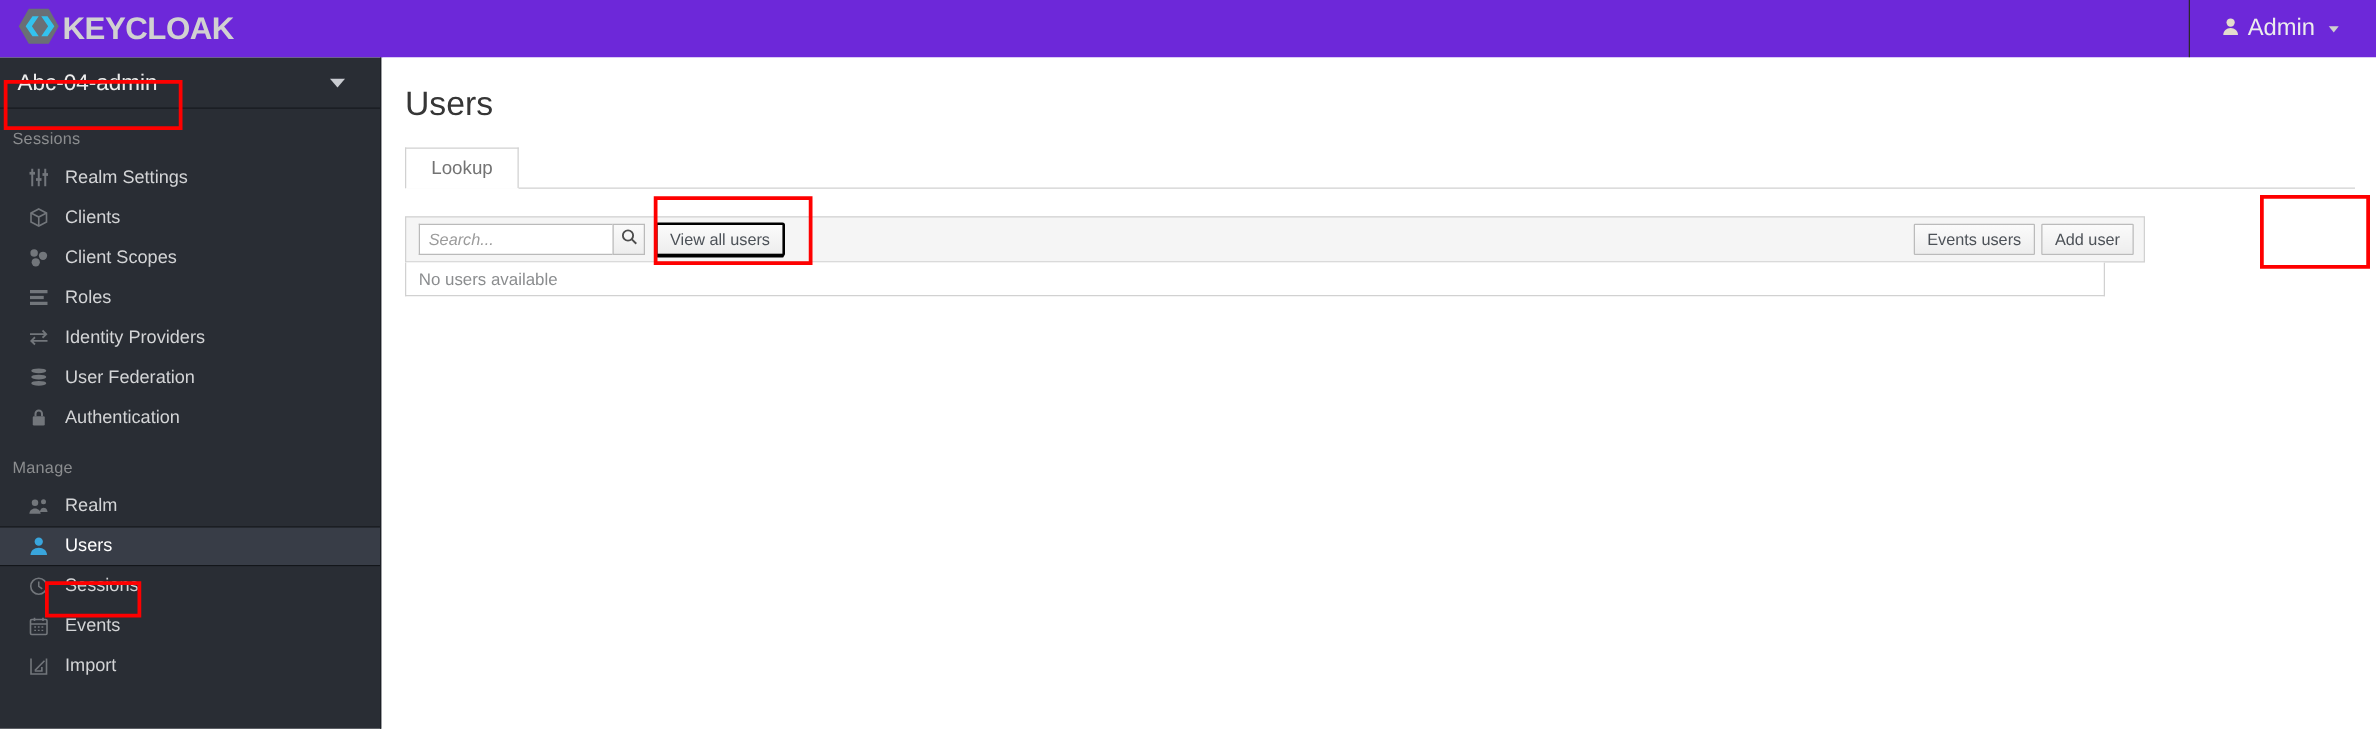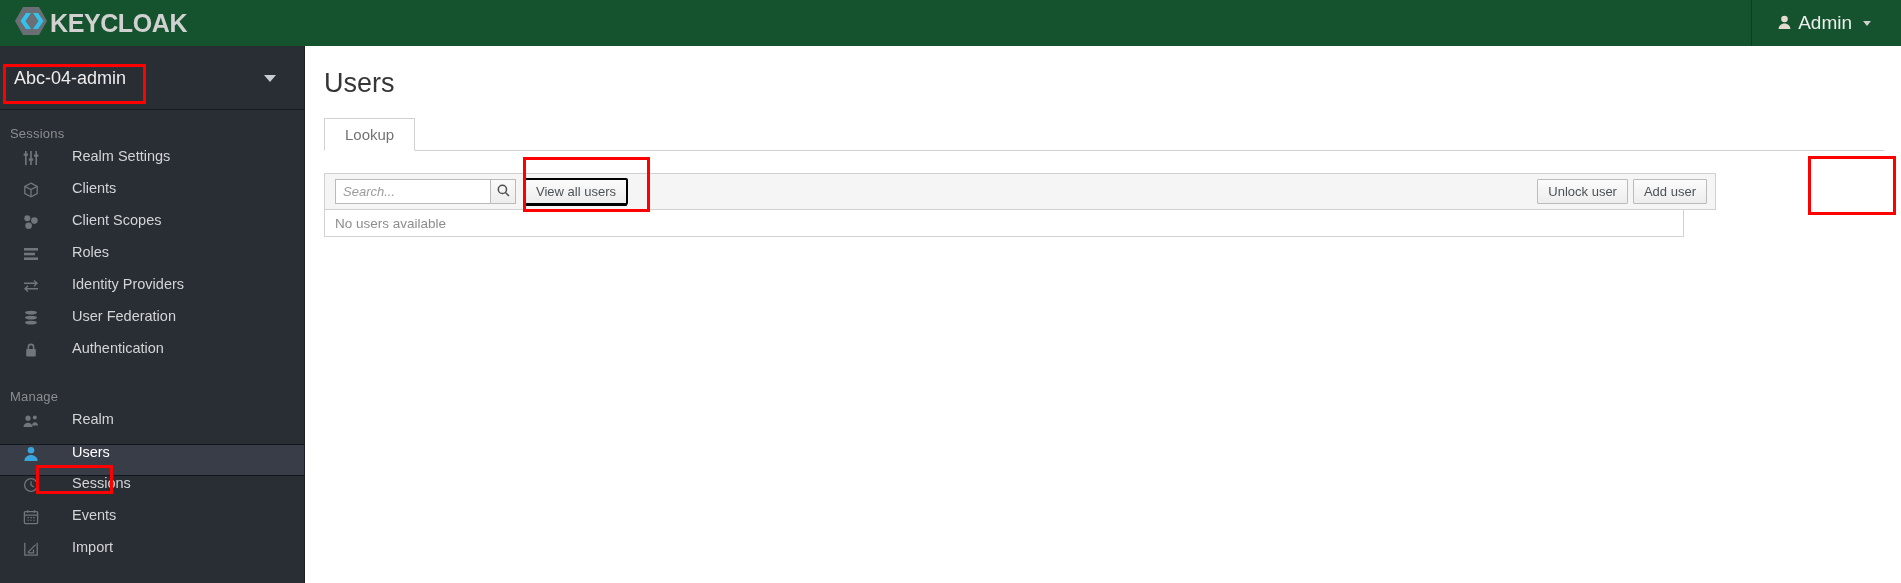--- a/index.html
+++ b/index.html
@@ -8,21 +8,21 @@
     width: 1901px; height: 583px;
     background: #ffffff;
     font-family: "Liberation Sans", sans-serif;
     overflow: hidden;
   }
 
   
   .masthead {
     position: absolute; top: 0; left: 0;
     width: 1901px; height: 46px;
-    background: #14532d;
+    background: #6d28d9;
     display: flex; align-items: center;
   }
   .brand {
     display: flex; align-items: center;
     padding-left: 14px; height: 46px;
   }
   .brand-mark { margin-right: 2px; display: block; }
   .brand-text {
     color: #d1d1d1; font-size: 25px; font-weight: bold;
     letter-spacing: -0.4px; line-height: 1;
@@ -45,21 +45,21 @@
 
   
   .sidebar {
     position: absolute; top: 46px; left: 0;
     width: 305px; height: 537px;
     background: #292d34;
     border-right: 1px solid #1d2026;
   }
   .realm-selector {
     position: relative;
-    height: 64px;
+    height: 41px;
     display: flex; align-items: center;
     padding: 1px 20px 0 8px;
     border-bottom: 1px solid #171a1f;
     cursor: pointer;
   }
   .realm-name {
     color: #ededed; font-size: 18px; flex: 1;
     padding-left: 6px;
   }
   .realm-caret {
@@ -69,25 +69,25 @@
     border-top: 7px solid #c9ccd1;
     margin-right: 8px;
   }
 
   .nav-section-title {
     color: #8b8d8f; font-size: 13px;
     padding: 16px 0 8px 10px;
     letter-spacing: .2px;
   }
   .nav-item {
-    display: flex; align-items: flex-start;
+    display: flex; align-items: center;
     height: 32px;
     padding-left: 22px;
     color: #d3d4d6; font-size: 14.5px;
-    cursor: pointer; gap: 32px;
+    cursor: pointer; gap: 12px;
     position: relative;
   }
   .nav-item .nav-ico {
     width: 18px; height: 18px;
     display: flex; align-items: center; justify-content: center;
     color: #72767b; flex: 0 0 18px;
   }
   .nav-item.active {
     background: #383d47;
     border-top: 1px solid #13161a;
@@ -391,21 +391,21 @@
           <svg width="13" height="13" viewBox="0 0 13 13" fill="none" stroke="currentColor" stroke-width="1.5">
             <circle cx="5.4" cy="5.4" r="4.1"></circle>
               <path d="M8.5 8.5 12 12"></path>
           </svg>
         </span>
       </div>
     </div>
     <button class="btn focused" style="margin-left:9px;">View all users</button>
     <div class="toolbar-spacer"></div>
     <div class="toolbar-right">
-      <button class="btn">Unlock user</button>
+      <button class="btn">Events users</button>
       <button class="btn">Add user</button>
     </div>
   </div>
 
   <div class="table-body">
     <span class="empty-text">No users available</span>
   </div>
 </div>
 
 <div class="annot" id="annot-realm"></div>

